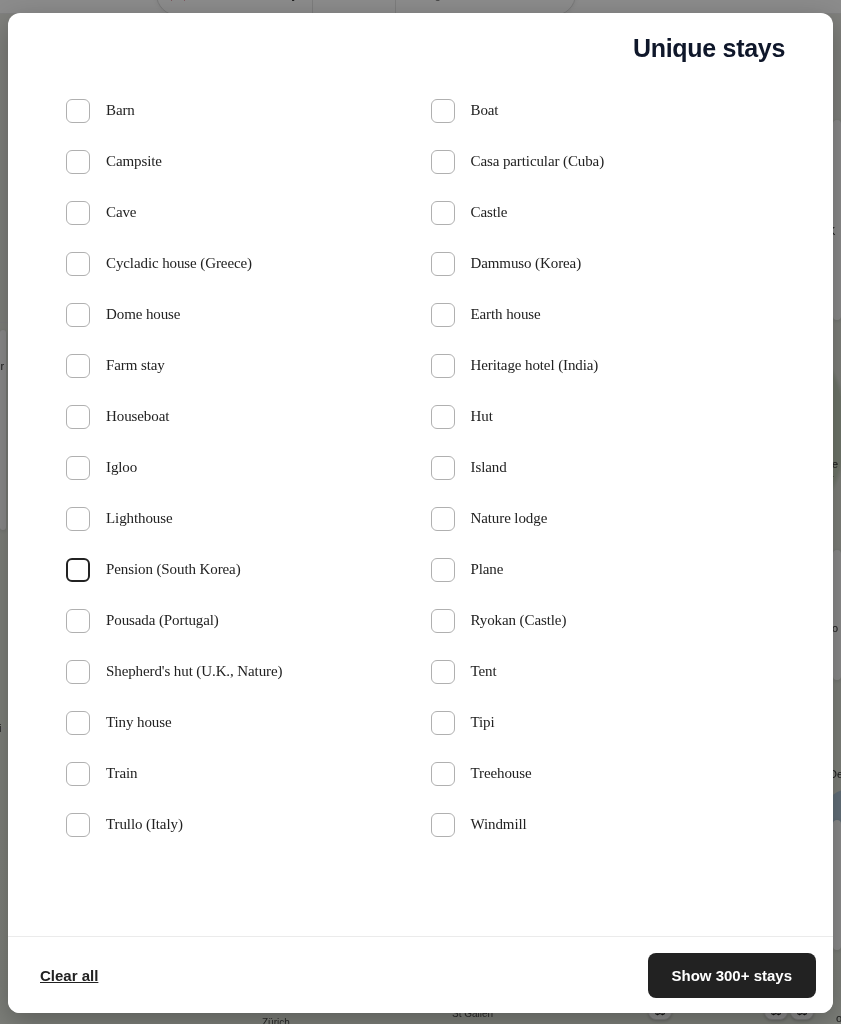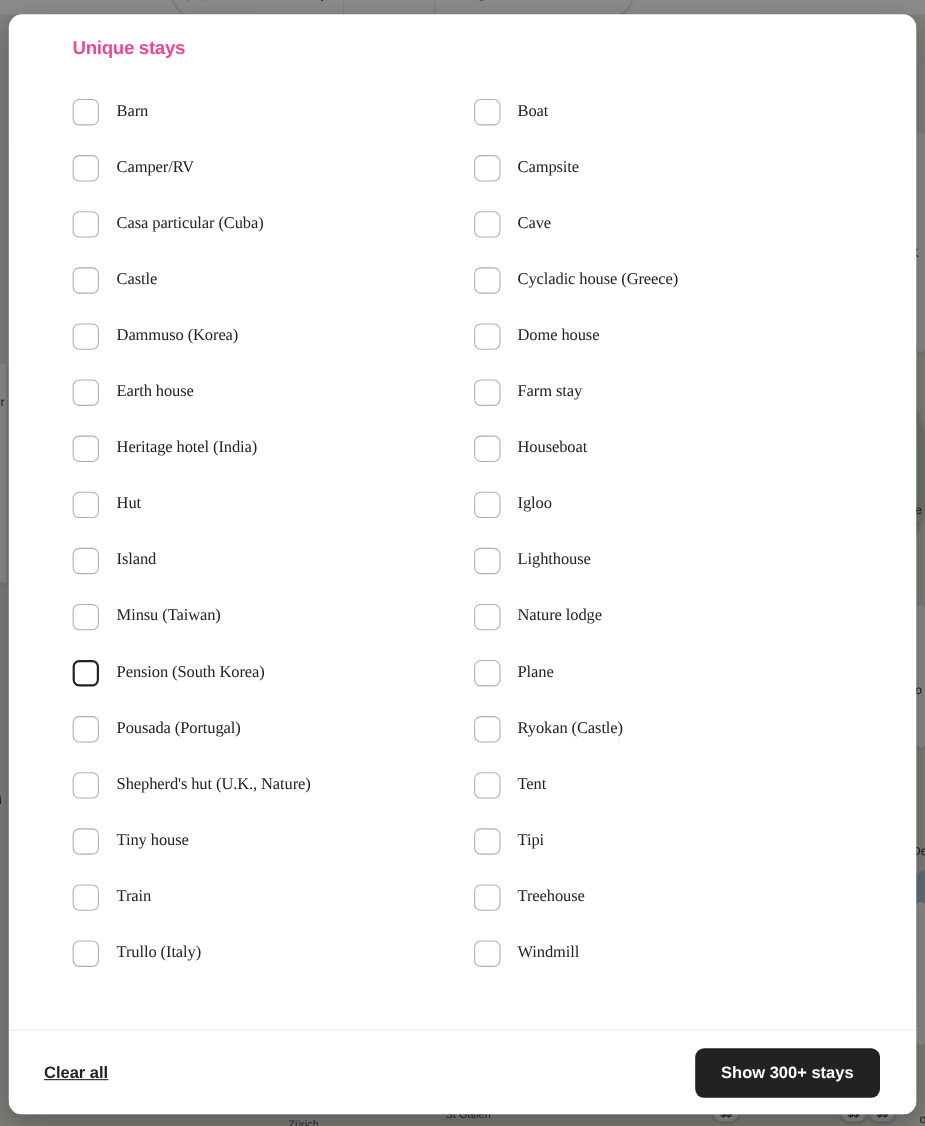--- a/index.html
+++ b/index.html
@@ -144,27 +144,28 @@
   }
   .close-btn svg { display: block; }
 
   .modal-body {
     flex: 1 1 auto;
     overflow: hidden;
     padding: 0 48px;
   }
 
   .section-title {
-    font-size: 17px;
+    font-size: 25px;
     font-weight: bold;
-    color: #ec4899;
+    color: #0f172a;
     letter-spacing: -0.3px;
     padding-top: 21px;
     padding-bottom: 10px;
     padding-left: 10px;
+    text-align: right;
   }
 
   .cb-grid {
     display: grid;
     grid-template-columns: 1fr 1fr;
     column-gap: 0px;
     row-gap: 0px;
     margin-top: 12px;
     font-family: Liberation Serif, serif;
   }
@@ -194,21 +195,21 @@
     white-space: nowrap;
   }
 
   .modal-footer {
     flex: 0 0 77px;
     height: 77px;
     border-top: 1px solid #ebebeb;
     display: flex;
     align-items: center;
     justify-content: space-between;
-    padding: 0 33px 0 24px;
+    padding: 0 17px 0 24px;
     background: #fff;
   }
   .clear-all {
     background: none;
     border: none;
     padding: 6px 8px;
     font-family: inherit;
     font-size: 15px;
     font-weight: bold;
     color: #222222;
@@ -234,21 +235,21 @@
 
   <div class="map-layer">
     <div class="map-road" style="left:40px; top:760px; width:420px; height:2px; transform:rotate(-8deg);"></div>
     <div class="map-road" style="left:260px; top:880px; width:520px; height:2px; transform:rotate(6deg);"></div>
     <div class="map-road" style="left:520px; top:300px; width:380px; height:2px; transform:rotate(58deg);"></div>
     <div class="map-road" style="left:600px; top:620px; width:300px; height:2px; transform:rotate(-40deg);"></div>
     <div class="map-water" style="left:300px; top:940px; width:170px; height:42px; transform:rotate(-12deg);"></div>
     <div class="map-water" style="left:815px; top:790px; width:60px; height:120px;"></div>
 
     <div class="map-label" style="left:800px; top:790px;">De</div>
-    <div class="map-label" style="left:405px; top:1008px;">St Gallen</div>
+    <div class="map-label" style="left:452px; top:1008px;">St Gallen</div>
     <div class="map-label" style="left:262px; top:1017px;">Zürich</div>
 
     <div class="map-pin" style="left:648px; top:1004px;">$$</div>
     <div class="map-pin" style="left:764px; top:1004px;">$$</div>
     <div class="map-pin" style="left:790px; top:1004px;">$$</div>
   </div>
 
   <div class="bg-card" style="left:0; top:330px; width:6px; height:200px;"></div>
   <div class="bg-card" style="left:833px; top:120px; width:8px; height:200px;"></div>
   <div class="bg-card" style="left:833px; top:550px; width:8px; height:130px;"></div>
@@ -288,24 +289,20 @@
         <div class="cb-row">
           <span class="cb-box"></span>
           <span class="cb-label">Barn</span>
         </div>
         <div class="cb-row">
           <span class="cb-box"></span>
           <span class="cb-label">Boat</span>
         </div>
         <div class="cb-row">
           <span class="cb-box"></span>
-          <span class="cb-label">Camper/RV</span>
-        </div>
-        <div class="cb-row">
-          <span class="cb-box"></span>
           <span class="cb-label">Campsite</span>
         </div>
         <div class="cb-row">
           <span class="cb-box"></span>
           <span class="cb-label">Casa particular (Cuba)</span>
         </div>
         <div class="cb-row">
           <span class="cb-box"></span>
           <span class="cb-label">Cave</span>
         </div>
@@ -349,24 +346,20 @@
           <span class="cb-box"></span>
           <span class="cb-label">Igloo</span>
         </div>
         <div class="cb-row">
           <span class="cb-box"></span>
           <span class="cb-label">Island</span>
         </div>
         <div class="cb-row">
           <span class="cb-box"></span>
           <span class="cb-label">Lighthouse</span>
-        </div>
-        <div class="cb-row">
-          <span class="cb-box"></span>
-          <span class="cb-label">Minsu (Taiwan)</span>
         </div>
         <div class="cb-row">
           <span class="cb-box"></span>
           <span class="cb-label">Nature lodge</span>
         </div>
         <div class="cb-row focused">
           <span class="cb-box"></span>
           <span class="cb-label">Pension (South Korea)</span>
         </div>
         <div class="cb-row">

